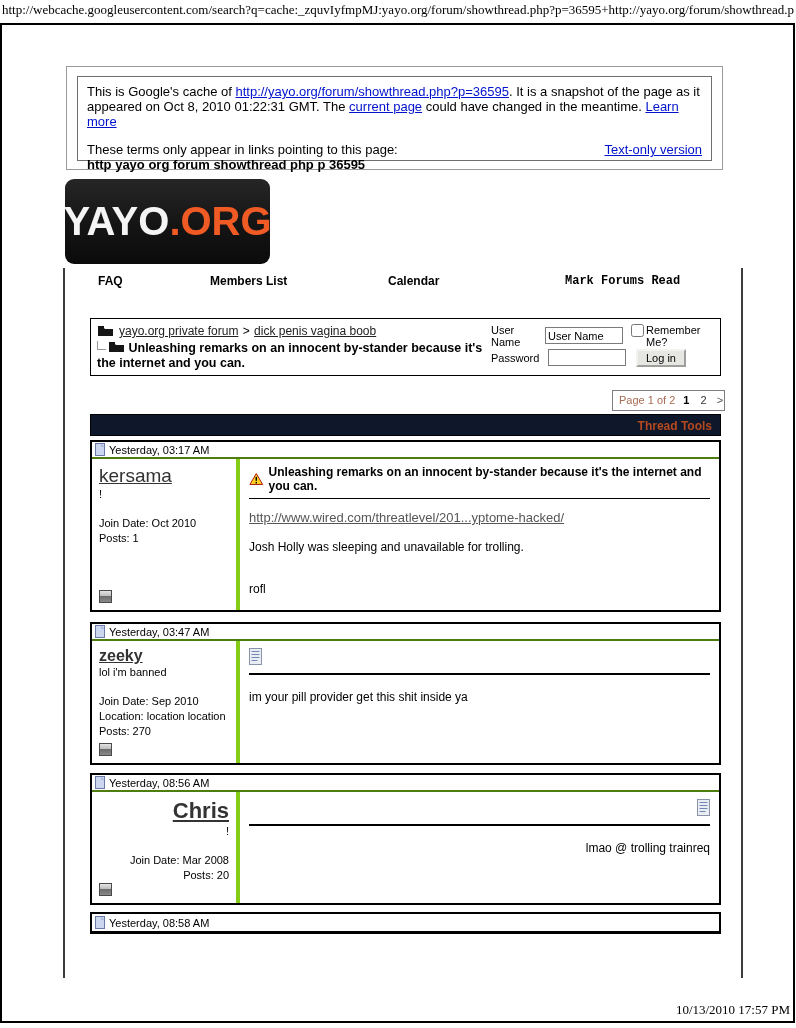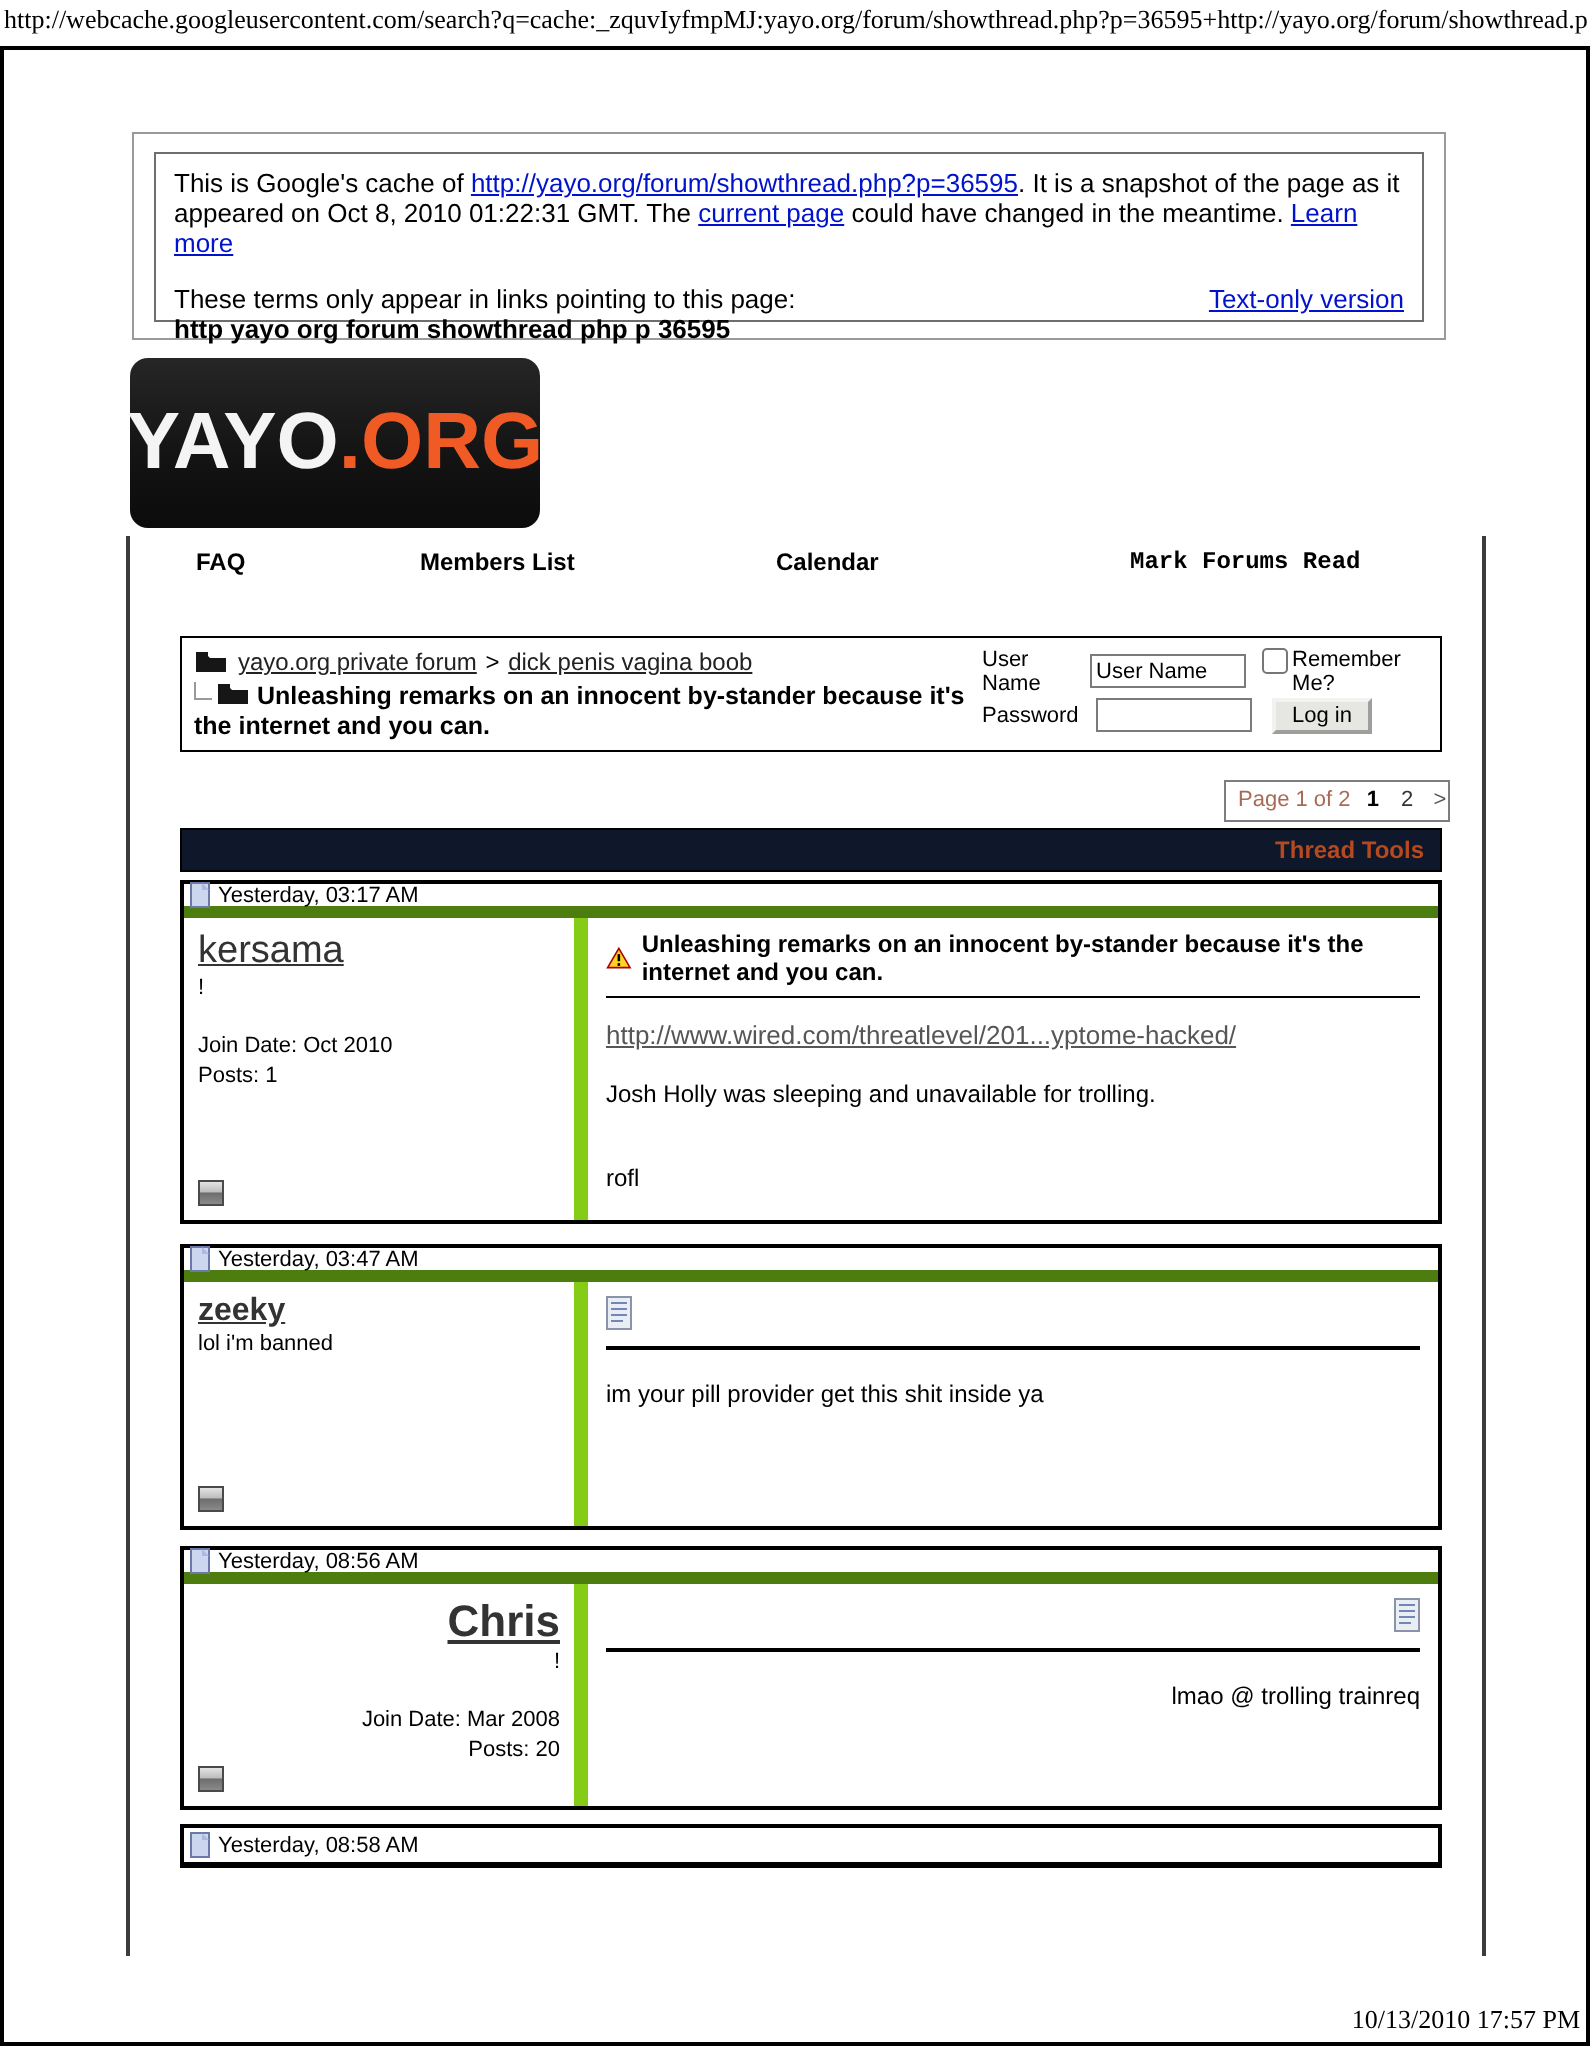--- a/index.html
+++ b/index.html
@@ -115,28 +115,28 @@
   }
   .threadtools-link { font-size:12px; font-weight:bold; color:#b5491f; text-decoration:none; }
 
   
   .posts-wrap { position:absolute; left:90px; top:440px; width:631px; }
   .post { border:2px solid #000; background:#fff; }
   .post-1 { margin-bottom:10px; }
   .post-2 { margin-bottom:8px; }
   .post-3 { margin-bottom:7px;text-align:right; }
   .post-date-row {
-    height:17px; border-bottom:6px solid #4d7c0f; font-size:11px;
+    height:17px; border-bottom:2px solid #4d7c0f; font-size:11px;
     display:flex; align-items:center; gap:4px; padding:0 3px;
   }
   .post-cols { display:flex; align-items:stretch; }
   .post-1 .post-cols { min-height:151px; }
   .post-2 .post-cols { min-height:122px; }
   .post-3 .post-cols { min-height:111px; }
-  .left-cell { width:202px; border-right:7px solid #84cc16; padding:6px 7px; position:relative; }
+  .left-cell { width:148px; border-right:4px solid #84cc16; padding:6px 7px; position:relative; }
   .right-cell { flex:1; padding:6px 9px; font-size:12px; }
   .username { color:#333; text-decoration:underline; display:inline-block; }
   .post-1 .username { font-size:19px; font-weight:normal; }
   .post-2 .username { font-size:16px; font-weight:bold; }
   .post-3 .username { font-size:22px; font-weight:bold; }
   .user-title { font-size:11px; margin-top:1px; }
   .user-info { font-size:11px; line-height:15px; margin-top:16px; }
   .info-line:empty { display:none; }
   .profile-icon {
     position:absolute; left:7px; bottom:7px; width:13px; height:13px;
@@ -274,20 +274,25 @@
       <svg width="10" height="13" viewBox="0 0 10 13">
           <rect x="0.5" y="0.5" width="9" height="12" fill="#ccd6ee" stroke="#6b79a8"></rect>
           <path d="M6 0.5 L9.5 4 L6 4 Z" fill="#aebadd"></path>
         </svg>
       <span>Yesterday, 03:47 AM</span>
     </div>
     <div class="post-cols">
       <div class="left-cell">
         <a class="username">zeeky</a>
         <div class="user-title">lol i'm banned</div>
+        <div class="user-info">
+          <div class="info-line">Join Date: Sep 2010</div>
+          <div class="info-line">Location: location location</div>
+          <div class="info-line">Posts: 270</div>
+        </div>
         <div class="profile-icon"></div>
       </div>
       <div class="right-cell">
         <div class="icon-row">
           <svg width="13" height="17" viewBox="0 0 13 17">
               <rect x="0.5" y="0.5" width="12" height="16" fill="#e9edf4" stroke="#8a93a8"></rect>
               <rect x="2.5" y="3" width="8" height="1" fill="#7486b6"></rect>
               <rect x="2.5" y="6" width="8" height="1" fill="#7486b6"></rect>
               <rect x="2.5" y="9" width="8" height="1" fill="#7486b6"></rect>
               <rect x="2.5" y="12" width="6" height="1" fill="#7486b6"></rect>

